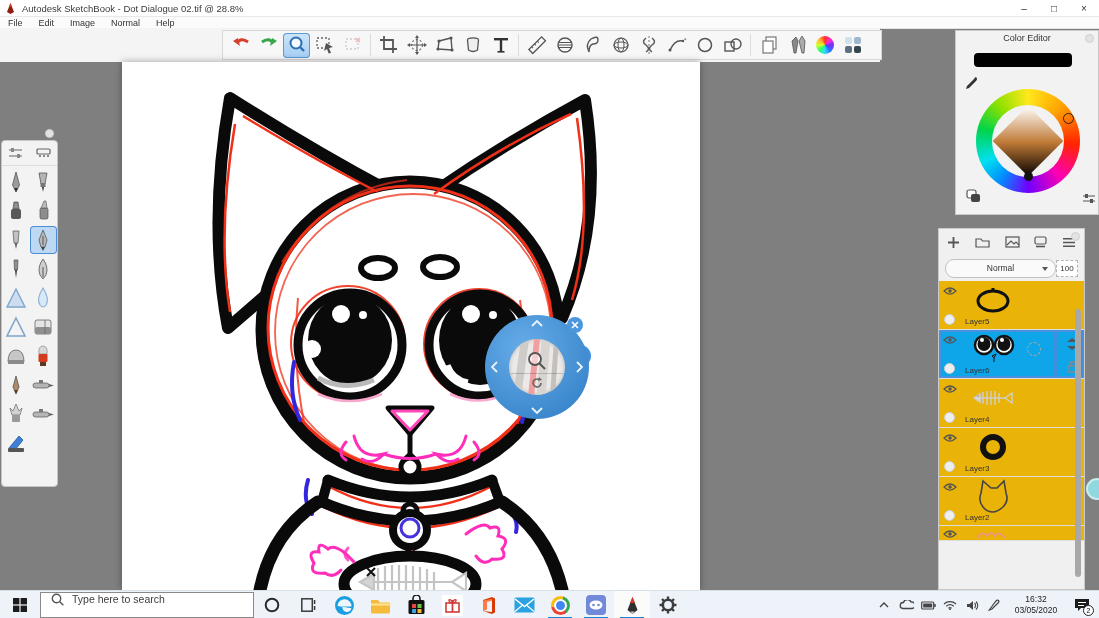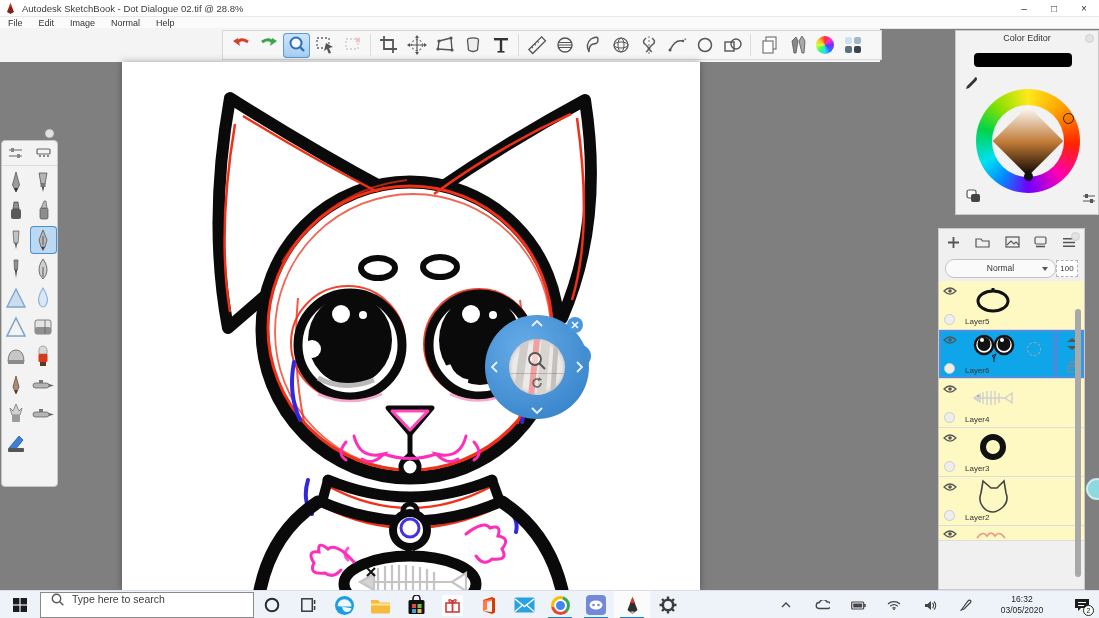--- a/index.html
+++ b/index.html
@@ -48,21 +48,21 @@
   
   .lyp{left:938px;top:228px;width:147px;height:362px;background:#f0f0f0;border:1px solid #c9c9c9;box-sizing:border-box;overflow:hidden}
   .lyhead{height:26px;display:flex;align-items:center;justify-content:space-between;padding:0 8px}
   .lyrow2{height:26px;display:flex;align-items:center;gap:0;padding:0 6px}
   .blend{flex:1;height:17px;background:#fafafa;border:1px solid #c2c2c2;border-radius:9px;
          display:flex;align-items:center;justify-content:center;font-size:8.5px;color:#333;position:relative}
   .blend .car{position:absolute;right:7px;top:7px;width:0;height:0;border-left:3px solid transparent;
               border-right:3px solid transparent;border-top:4px solid #555}
   .opac{width:20px;height:15px;background:#fff;border:1px dashed #b5b5b5;font-size:8px;color:#333;
         display:flex;align-items:center;justify-content:center}
-  .lrow{position:relative;height:48px;background:#fef9c3;border-bottom:1px solid #ddd}
+  .lrow{position:relative;height:48px;background:#eab308;border-bottom:1px solid #ddd}
   .lrow.sel{background:#0ea5e9;box-shadow:inset 0 0 0 2px #4a90e0}
   .lname{position:absolute;left:26px;top:36px;font-size:8px;color:#333}
   .eyei{position:absolute;left:4px;top:5px}
   .radio{position:absolute;left:5px;top:33px;width:9px;height:9px;border-radius:50%;background:#eee;border:1px solid #ccc}
   .thumb{position:absolute;left:26px;top:2px;width:56px;height:34px;display:flex;align-items:center;justify-content:center}
   .selbar{position:absolute;right:26px;top:2px;width:5px;height:44px;background:#3f8fdd}
   .dashc{position:absolute;left:88px;top:12px;width:12px;height:12px;border:1px dashed #aaa;border-radius:50%}
   .sb{position:absolute;right:3px;top:80px;width:6px;height:268px;background:#a8a8a8;border-radius:3px}
   
   .puck{left:485px;top:315px;width:104px;height:104px}
@@ -79,21 +79,21 @@
   .teal{left:1086px;top:478px;width:22px;height:22px;border-radius:50%;background:#8fd8de;border:2px solid #c9ecef;box-sizing:border-box}
   
   .taskbar{left:0;top:590px;width:1099px;height:28px;background:#eef3f9;border-top:1px solid #d8dfe8;
            display:flex;align-items:center}
   .tbtn{width:40px;height:28px;display:flex;align-items:center;justify-content:center;flex:0 0 auto}
   .srch{width:214px;height:26px;background:#fff;border:1px solid #8a8a8a;display:flex;align-items:flex-start;
         gap:8px;padding-left:10px;box-sizing:border-box;font-size:10.5px;color:#3c3c3c;flex:0 0 auto}
   .app{width:36px;height:28px;display:flex;align-items:center;justify-content:center;position:relative;flex:0 0 auto}
   .app.run::after{content:"";position:absolute;left:6px;bottom:0;width:24px;height:2px;background:#1883d7}
   .app.active{background:#fbfbfb}
-  .tray{margin-left:auto;display:flex;align-items:center;gap:18px;padding-right:4px}
+  .tray{margin-left:auto;display:flex;align-items:center;gap:4px;padding-right:4px}
   .tico{width:18px;height:28px;display:flex;align-items:center;justify-content:center}
   .clock{width:58px;text-align:center;font-size:8.5px;color:#222;line-height:1.25}
   .noti{position:relative;width:26px;height:28px;display:flex;align-items:center;justify-content:center}
   .badge{position:absolute;right:1px;bottom:3px;width:11px;height:11px;border-radius:50%;background:#fff;
          border:1px solid #222;font-size:7px;display:flex;align-items:center;justify-content:center;color:#111;box-sizing:border-box}
 </style>
 </head>
 <body>
 
 <div class="abs titlebar">

